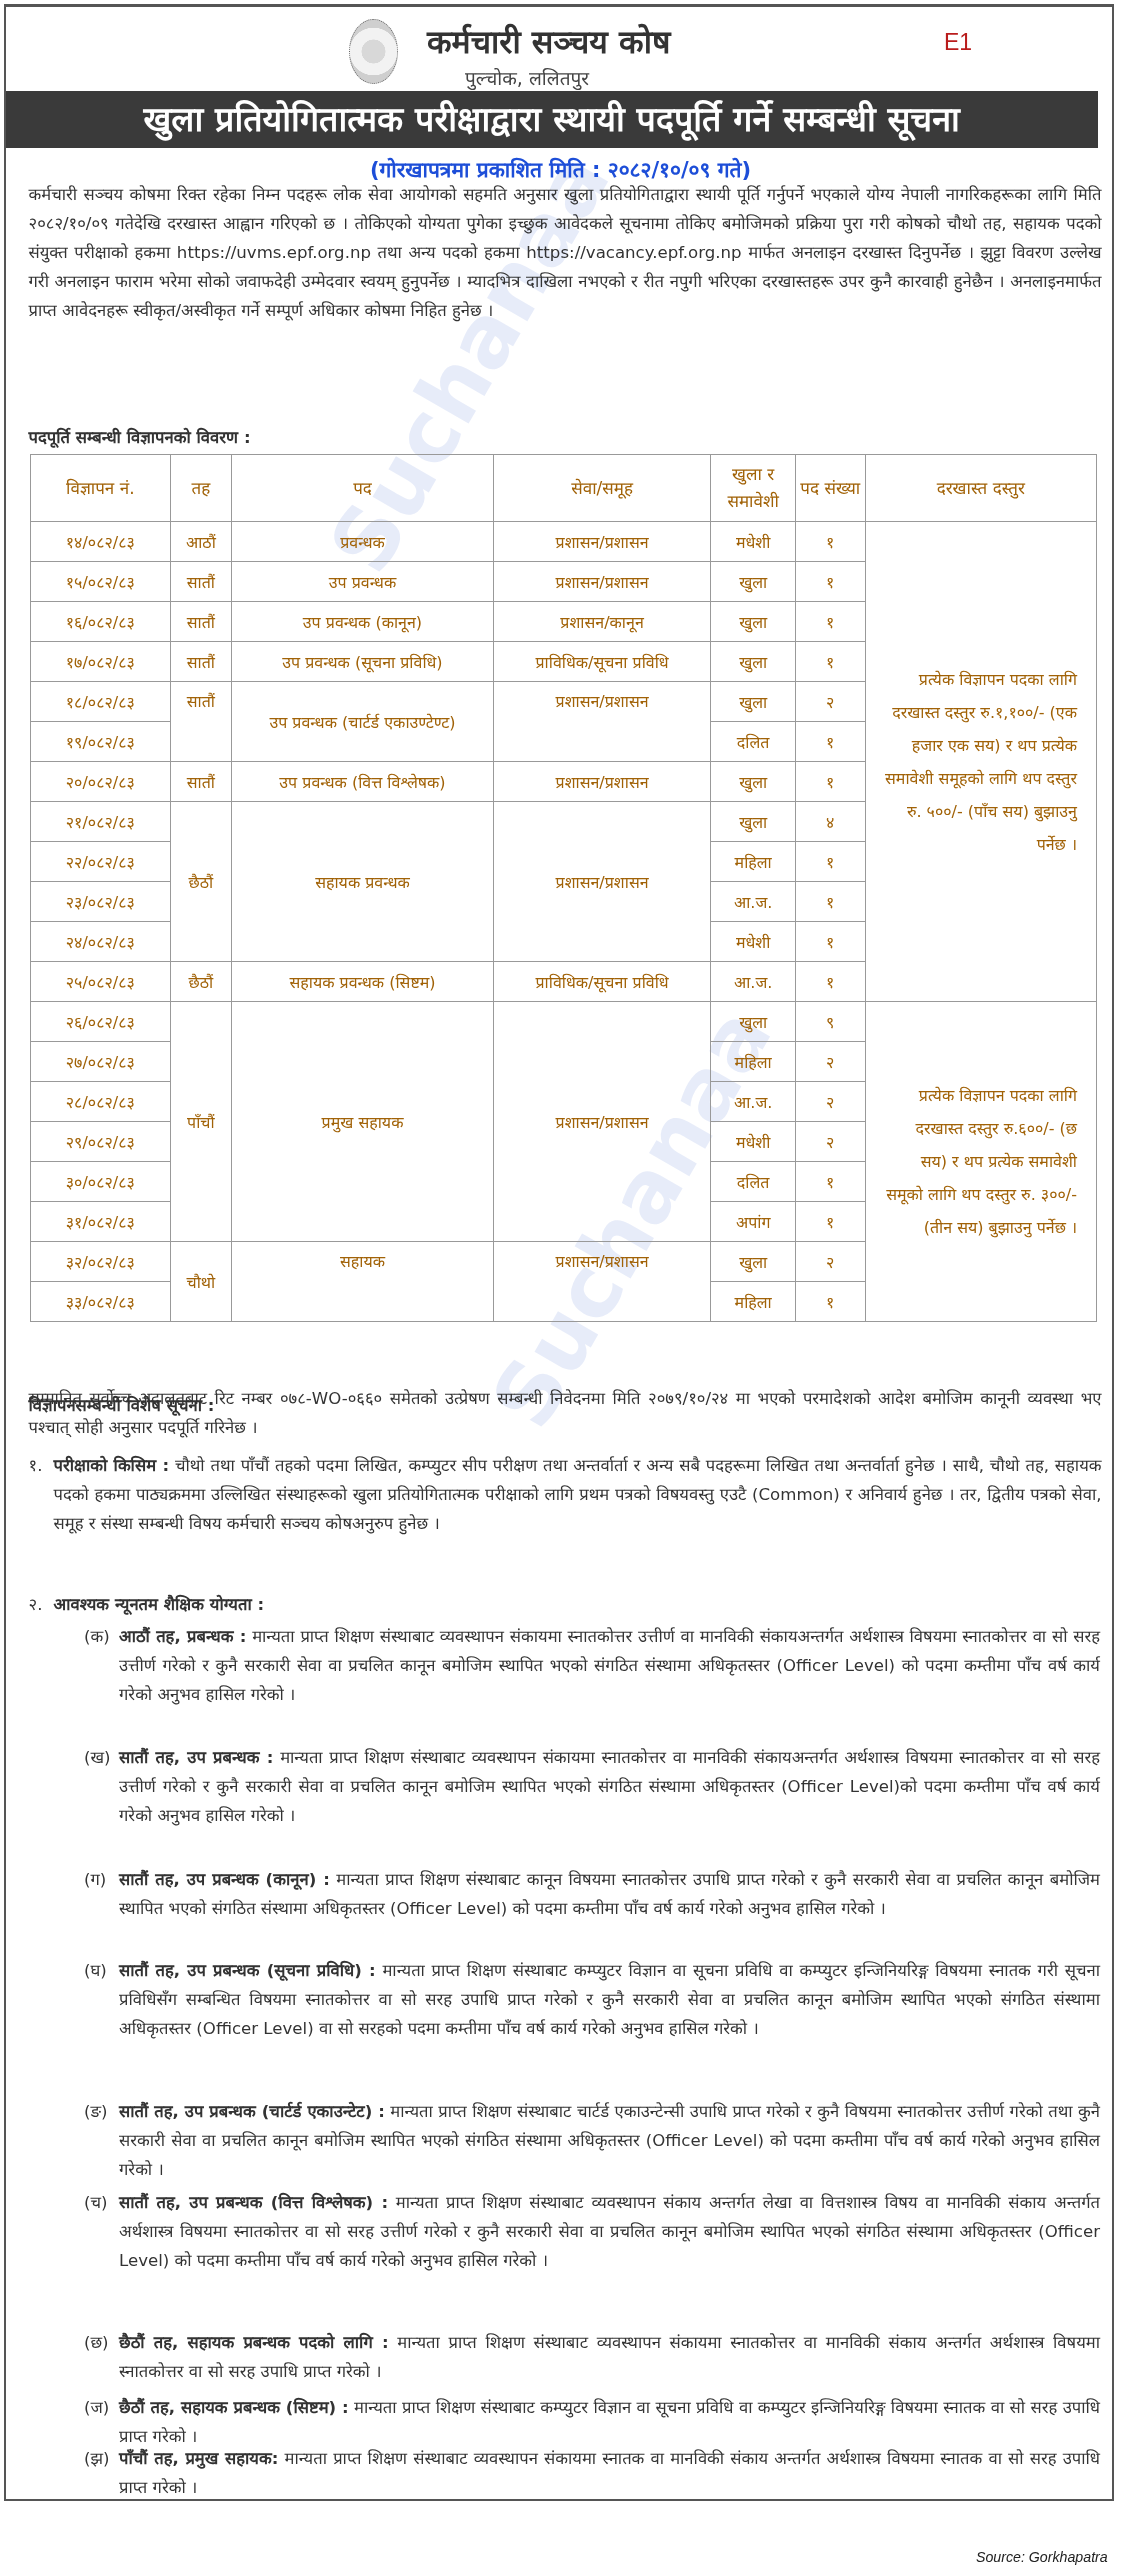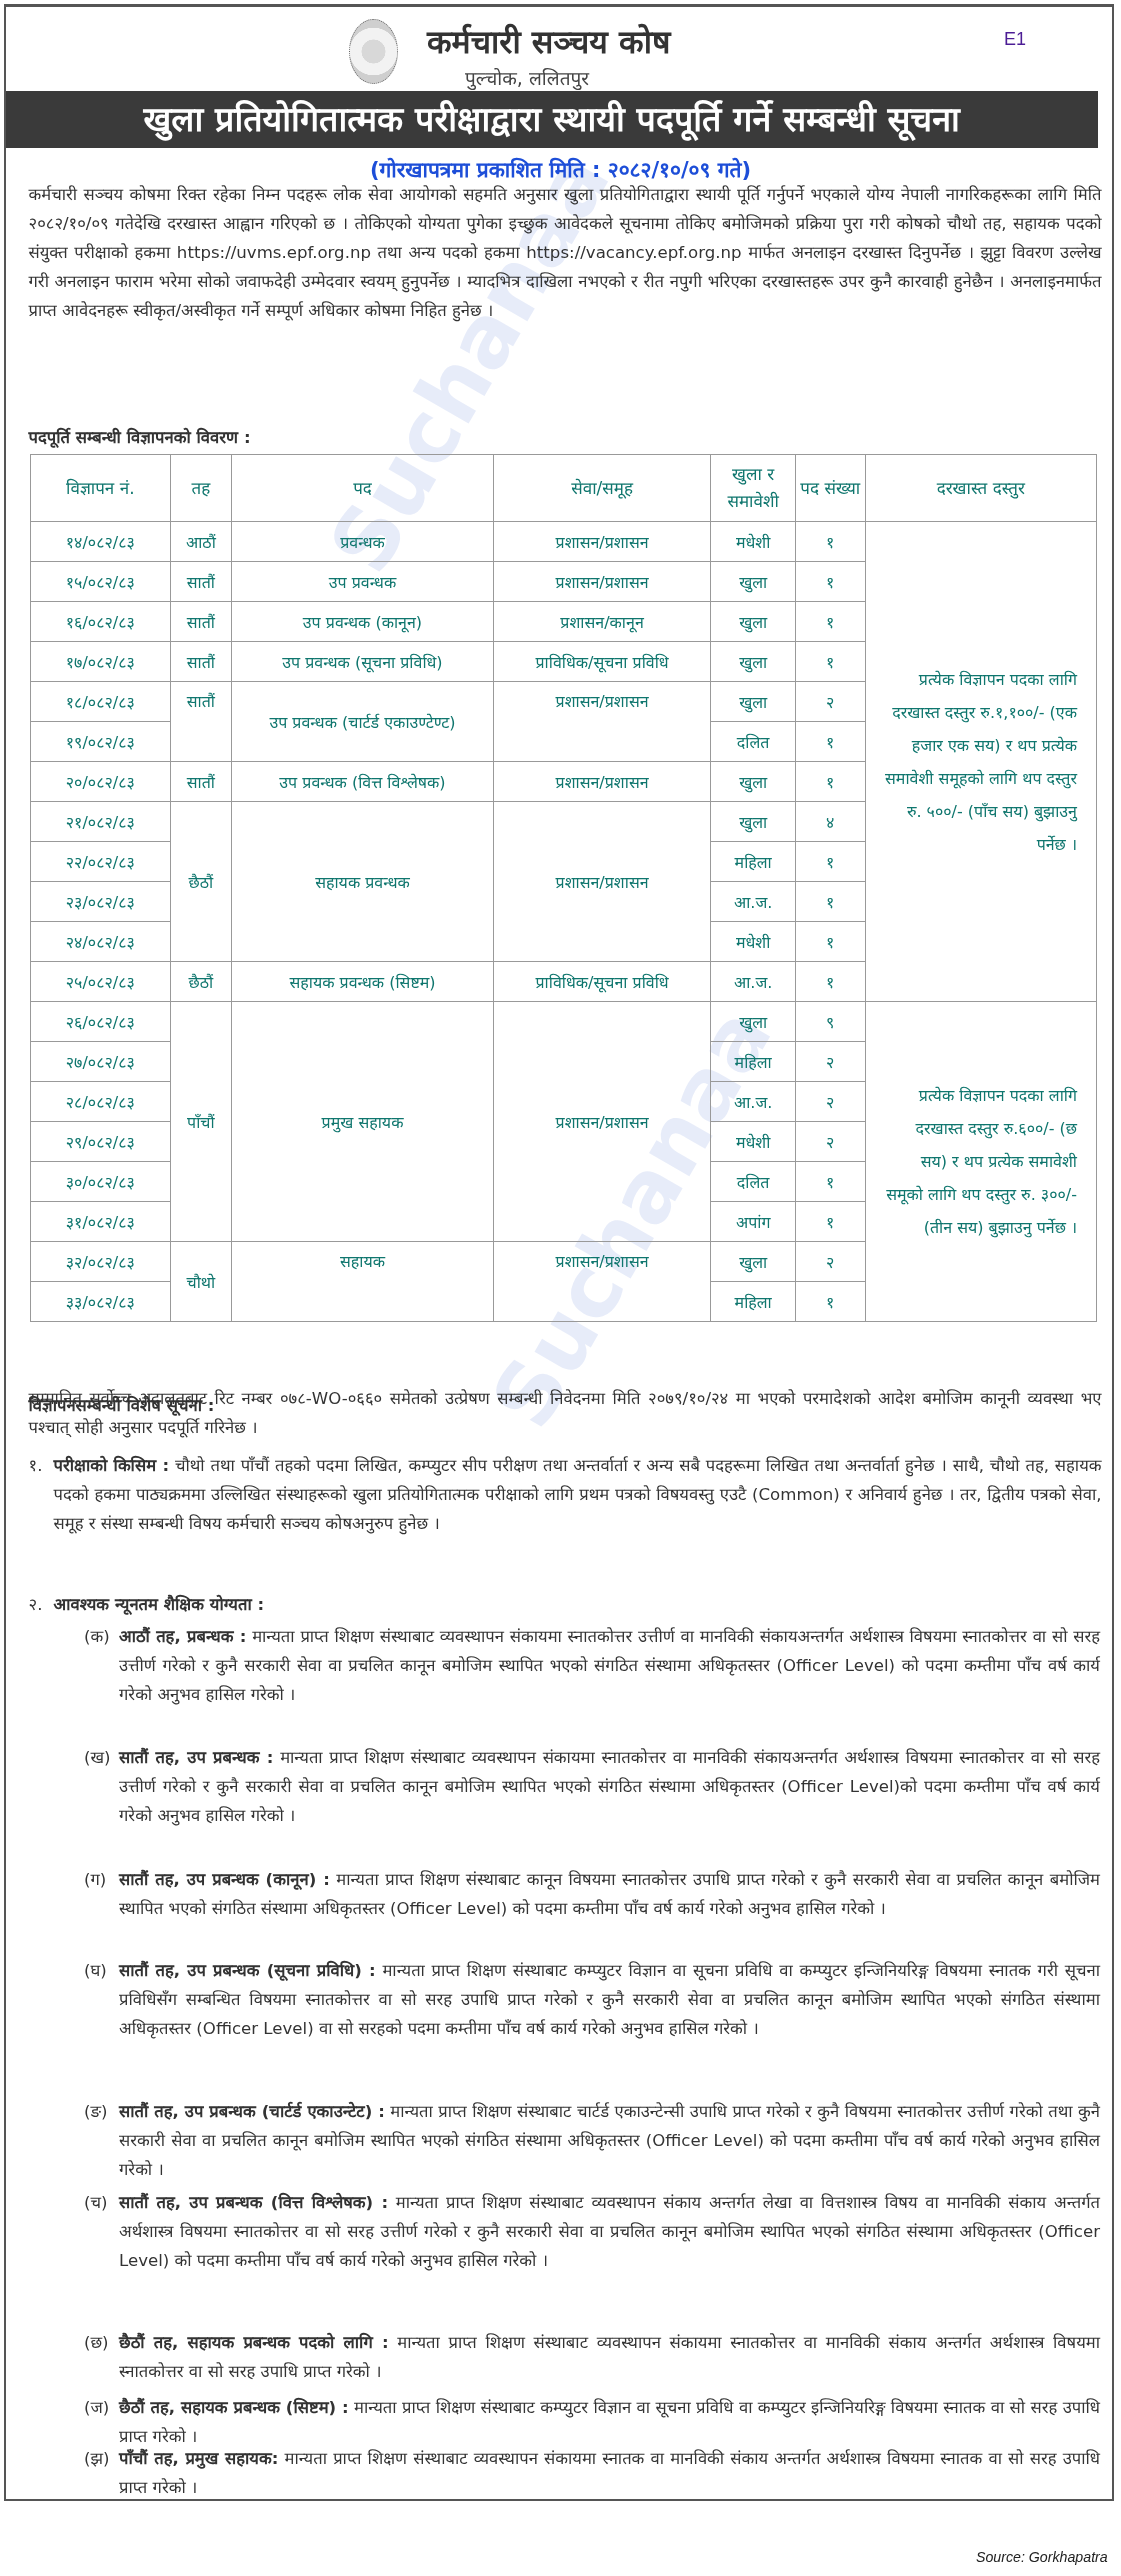--- a/index.html
+++ b/index.html
@@ -6,27 +6,27 @@
   body { width: 1121px; height: 2576px; position: relative; overflow: hidden;
          font-family: "DejaVu Sans", sans-serif; color: #2a2a2a; }
   .frame { position: absolute; left: 3.8px; top: 3.8px; width: 1110px; height: 2497px;
            border: 2.8px solid #555; border-top-width: 3.8px; box-sizing: border-box; }
   .org-head { position: absolute; left: 0; top: 7.6px; width: 1024px; height: 76px; padding-left: 8px; }
   .logo { position: absolute; left: 349px; top: 11.4px; width: 49px; height: 65px;
           border-radius: 50%; border: 1.9px dotted #666; box-sizing: border-box;
           background: radial-gradient(circle, #d8d8d8 0 30%, #f2f2f2 31% 60%, #cfcfcf 61% 100%); }
   .org-name { position: absolute; left: 427px; top: 11.4px; font-size: 32px; font-weight: bold; color: #333; }
   .org-addr { position: absolute; left: 465px; top: 57px; font-size: 19px; color: #444; }
-  .code { position: absolute; left: 1004px; top: 21px; font-size: 18px; color: #4c1d95; font-family: "Liberation Sans", sans-serif; }
+  .code { position: absolute; left: 944px; top: 21px; font-size: 23px; color: #b91c1c; font-family: "Liberation Sans", sans-serif; }
   .banner { position: absolute; left: 5.7px; top: 91px; width: 1092px; height: 57px; background: #3a3a3a;
             color: #fff; font-size: 34px; font-weight: bold; line-height: 57px; text-align: center; }
   .pubdate { position: absolute; left: 0; width: 1121px; top: 155px; text-align: center; font-size: 21px; font-weight: bold; color: #1d4ed8; }
   .para { position: absolute; left: 28.5px; width: 1073px; font-size: 16.6px; line-height: 29px; color: #333; text-align: justify; }
   .heading { position: absolute; left: 28.5px; font-size: 16.6px; font-weight: bold; color: #333; }
-  table.vac { position: absolute; left: 30px; top: 454px; width: 1067px; border-collapse: collapse; font-size: 16px; color: #0f766e; }
+  table.vac { position: absolute; left: 30px; top: 454px; width: 1067px; border-collapse: collapse; font-size: 16px; color: #a16207; }
   table.vac td, table.vac th { border: 1.4px solid #999; text-align: center; padding: 0 3.8px; font-weight: normal; }
   table.vac th { height: 66px; font-size: 17px; line-height: 26.6px; }
   table.vac td { height: 39px; }
   table.vac td.fee { text-align: right; vertical-align: middle; line-height: 33px; font-size: 16px; padding: 0 19px; }
   .num-item { position: absolute; left: 28.5px; width: 1073px; font-size: 16.6px; line-height: 29px; color: #333; }
   .num-item .n { position: absolute; left: 0; top: 0; }
   .num-item .t { margin-left: 25px; text-align: justify; }
   .sub { position: absolute; left: 84px; width: 1016px; font-size: 16.6px; line-height: 29px; color: #333; }
   .sub .l { position: absolute; left: 0; top: 0; }
   .sub .t { margin-left: 35px; text-align: justify; }

